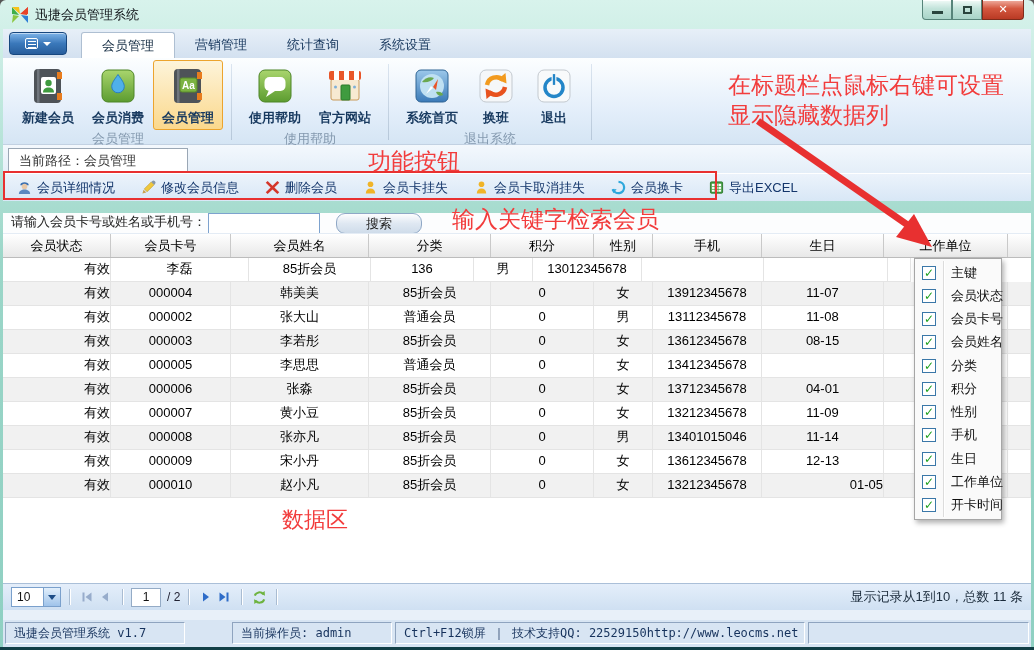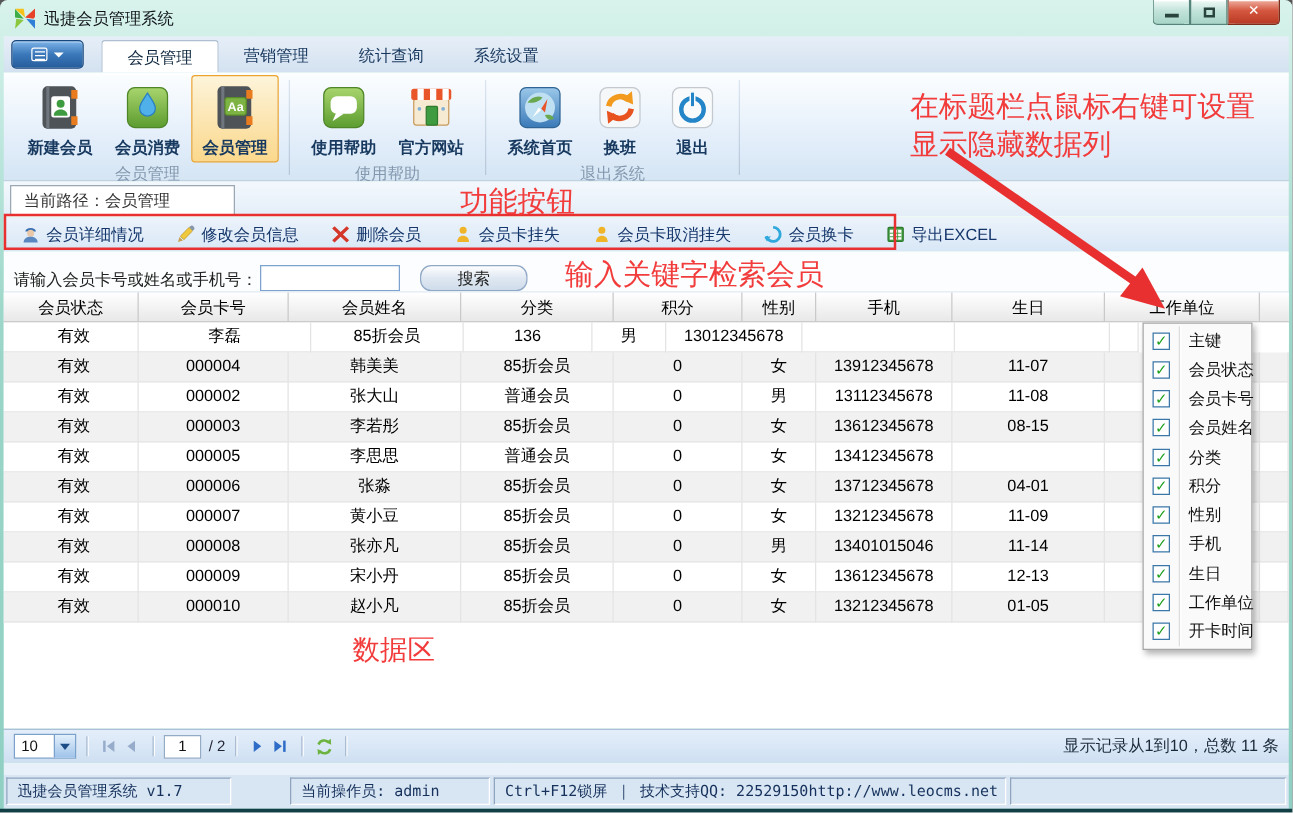--- a/index.html
+++ b/index.html
@@ -62,41 +62,41 @@
               border:1px solid #9aa7b5; border-bottom:none; font-size:13px; color:#333;
               display:flex; align-items:center; padding-left:10px; }
 
   
   .actionbar { top:173px; height:28px; background:linear-gradient(#ecf3fb,#d8e7f6);
                border-top:1px solid #fff; display:flex; align-items:center; padding-left:14px; }
   .act { display:flex; align-items:center; gap:5px; margin-right:26px; font-size:13px; color:#14366b; white-space:nowrap; }
   .act svg { width:15px; height:15px; }
 
   
-  .searchrow { top:201px; height:32px; background:#fcfdfe; display:flex; align-items:flex-end; padding-left:8px; }
+  .searchrow { top:213px; height:32px; background:#fcfdfe; display:flex; align-items:flex-start; padding-left:8px; }
   .search-label { font-size:13px; color:#222; }
   .search-input { width:112px; height:21px; border:1px solid #7da2ce; background:#fff;
                   font-size:12px; padding:0 4px; margin-left:2px; outline:none; }
   .search-btn { margin-left:16px; width:86px; height:21px; border:1px solid #8fa8c6; border-radius:9px;
                 background:linear-gradient(#fdfdfe,#dfe8f2 50%,#cfdcea); font-size:13px; color:#222;
                 display:flex; align-items:center; justify-content:center; }
 
   
   .tablewrap { top:233px; height:350px; background:#fff; }
   .thead { display:flex; height:25px; background:linear-gradient(#ffffff,#e8e8e8);
            border-bottom:1px solid #bcbcbc; border-top:1px solid #e4ecf5; }
   .th { font-size:13px; color:#000; text-align:center; line-height:23px;
         border-right:1px solid #c9c9c9; overflow:hidden; white-space:nowrap; }
   .th:last-child { border-right:none; }
   .tr { display:flex; height:24px; background:#fff; }
   .tr.alt { background:#f1f1f1; }
   .td { font-size:13px; color:#000; text-align:center; line-height:22px;
         border-right:1px solid #e4e4e4; border-bottom:1px solid #e4e4e4;
         overflow:hidden; white-space:nowrap; }
-  .td.first { text-align:center; padding-left:5px; }
+  .td.first { text-align:right; padding-left:5px; }
 
   
   .colmenu { position:absolute; left:914px; top:258px; width:88px; height:262px;
              background:#fafafa; border:1px solid #a6a6a6; box-shadow:2px 3px 5px rgba(0,0,0,.3);
              display:flex; flex-direction:column; padding:2px 0; z-index:30; }
   .colmenu::before { content:""; position:absolute; left:28px; top:2px; bottom:2px; width:1px; background:#dcdcdc;
                      box-shadow:1px 0 0 #fff; }
   .citem { flex:1; display:flex; align-items:center; position:relative; }
   .cb { position:absolute; left:7px; width:14px; height:14px; background:#fff; border:1px solid #3a77a8;
         display:flex; align-items:center; justify-content:center; font-size:12px; font-weight:bold; color:#1fa01f; line-height:1; }
@@ -471,21 +471,21 @@
           <div class="td" style="width: 23px;"></div>
         </div>
         <div class="tr alt">
           <div class="td first" style="width: 108px;">有效</div>
           <div class="td" style="width: 120px;">000010</div>
           <div class="td" style="width: 138px;">赵小凡</div>
           <div class="td" style="width: 122px;">85折会员</div>
           <div class="td" style="width: 103px;">0</div>
           <div class="td" style="width: 59px;">女</div>
           <div class="td" style="width: 109px;">13212345678</div>
-          <div class="td" style="width: 122px;">01-05</div>
+          <div class="td" style="width: 122px; text-align: right;">01-05</div>
           <div class="td" style="width: 124px;"></div>
           <div class="td" style="width: 23px;"></div>
         </div>
       </div>
   </div>
 
   <div class="colmenu">
       <div class="citem">
         <span class="cb">✓</span>
         <span class="clabel">主键</span>

